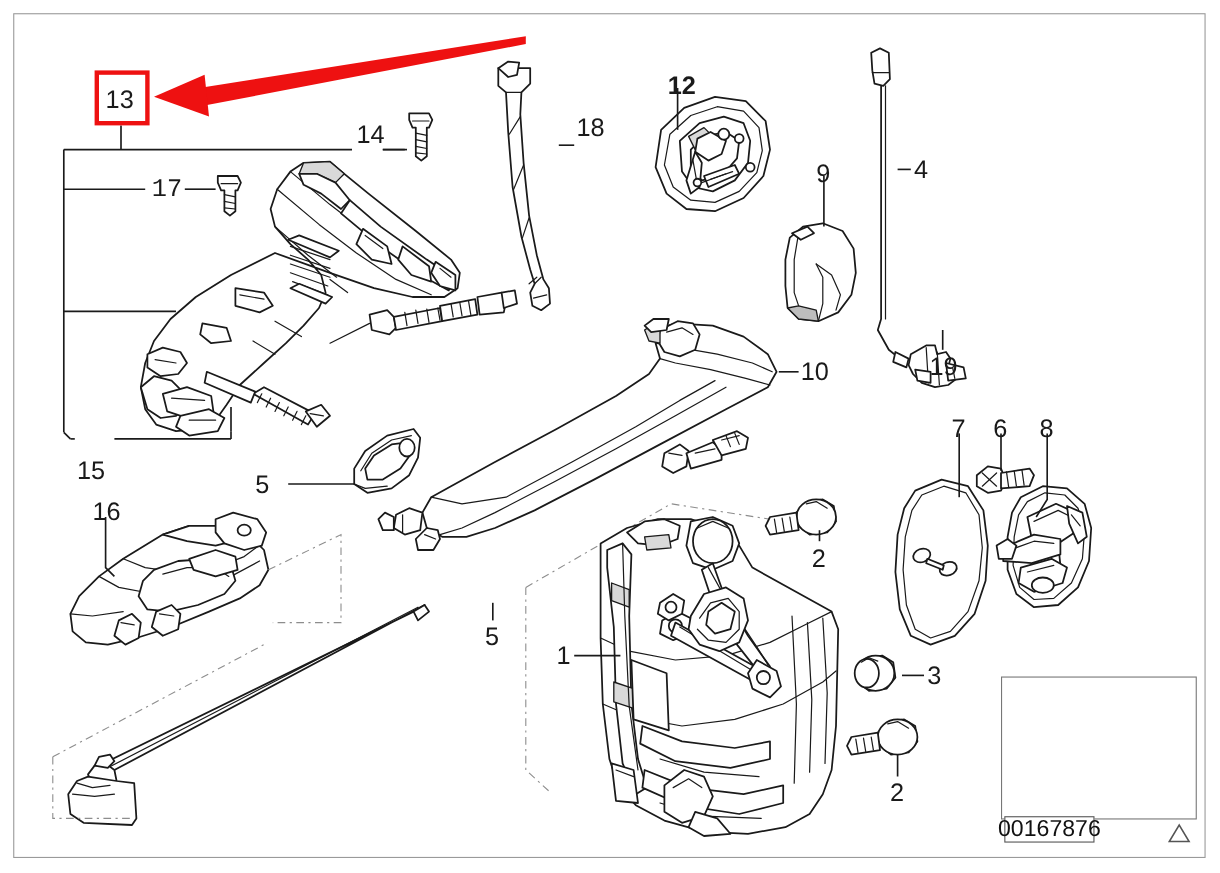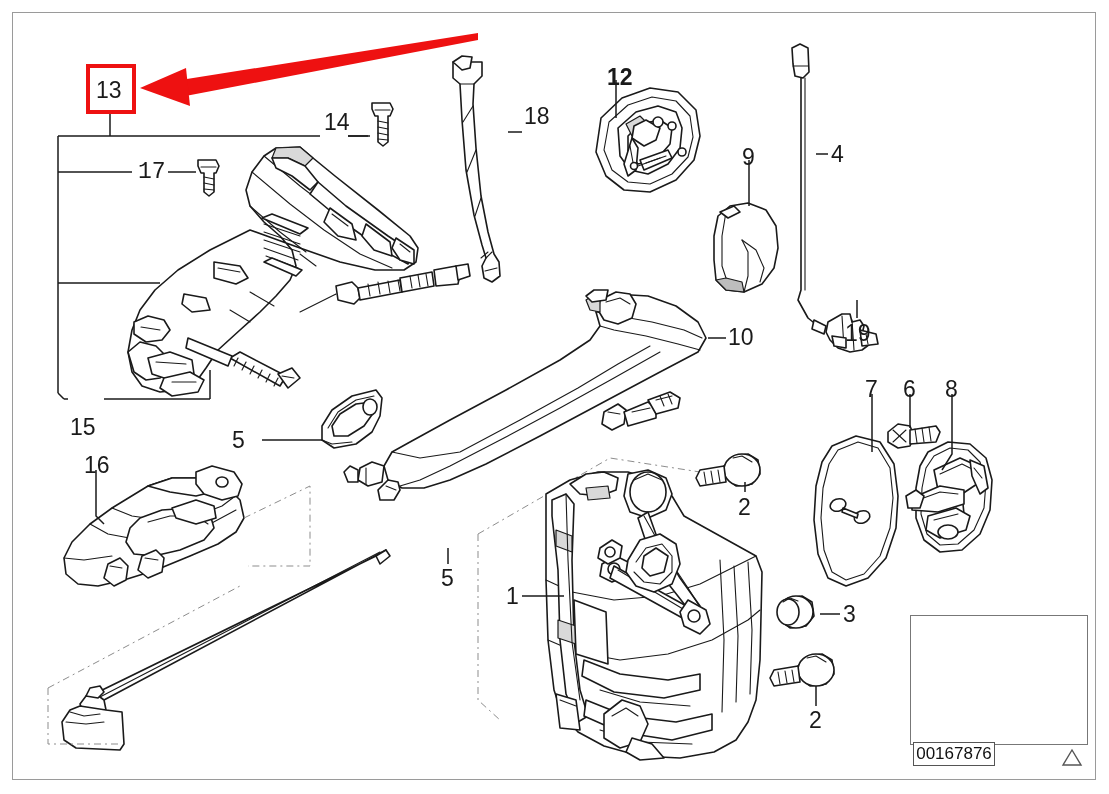--- a/index.html
+++ b/index.html
@@ -41,21 +41,21 @@
   }
   #partnum {
     position: absolute;
     left: 913px;
     top: 742px;
     width: 82px;
     height: 24px;
     border: 1px solid #555;
     box-sizing: border-box;
     background: #fff;
-    font-size: 17px;
+    font-size: 21px;
     color: #111;
     display: flex;
     align-items: center;
     justify-content: center;
     letter-spacing: 0px;
     font-family: "Liberation Sans", sans-serif;
   }
   #carbox {
     position: absolute;
     left: 910px;

